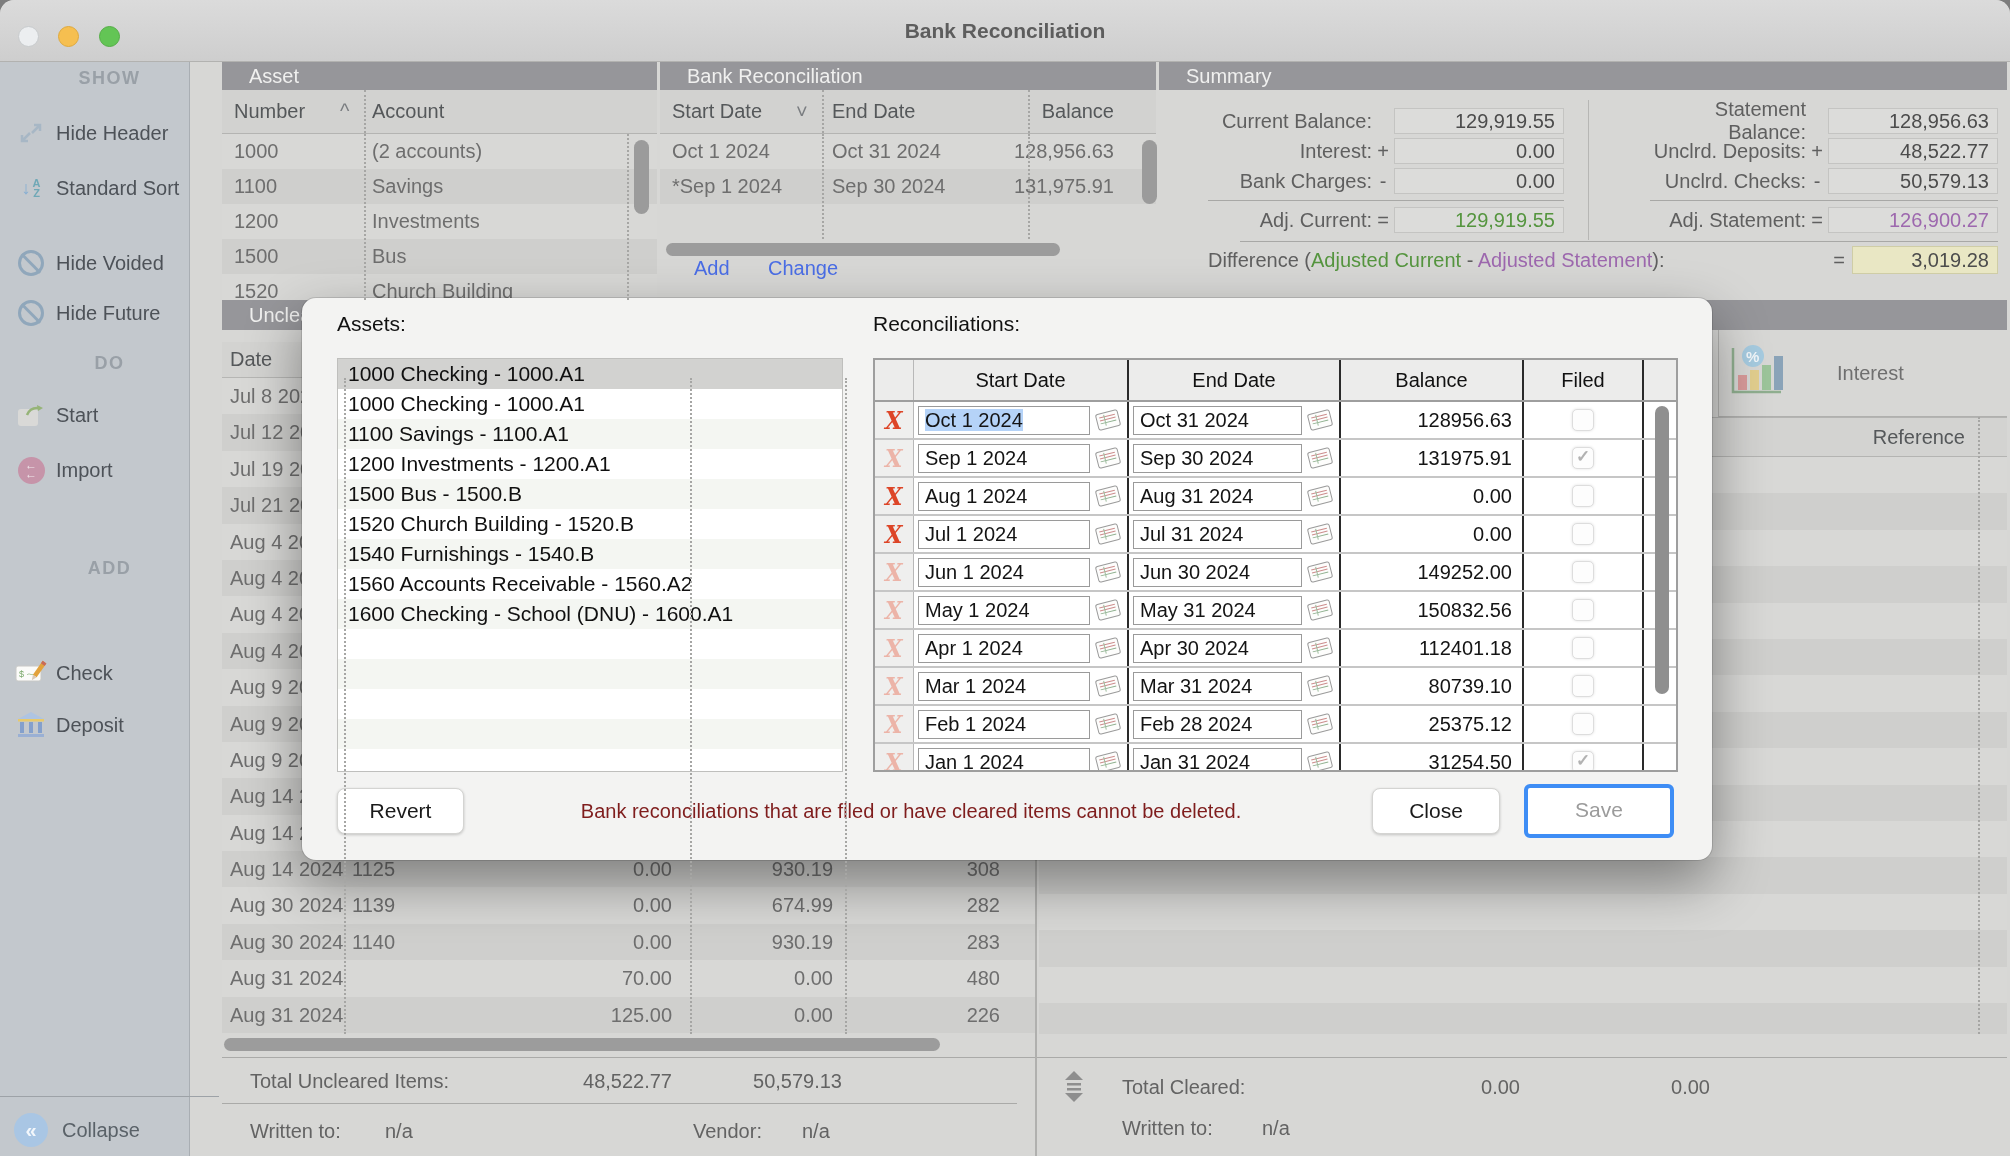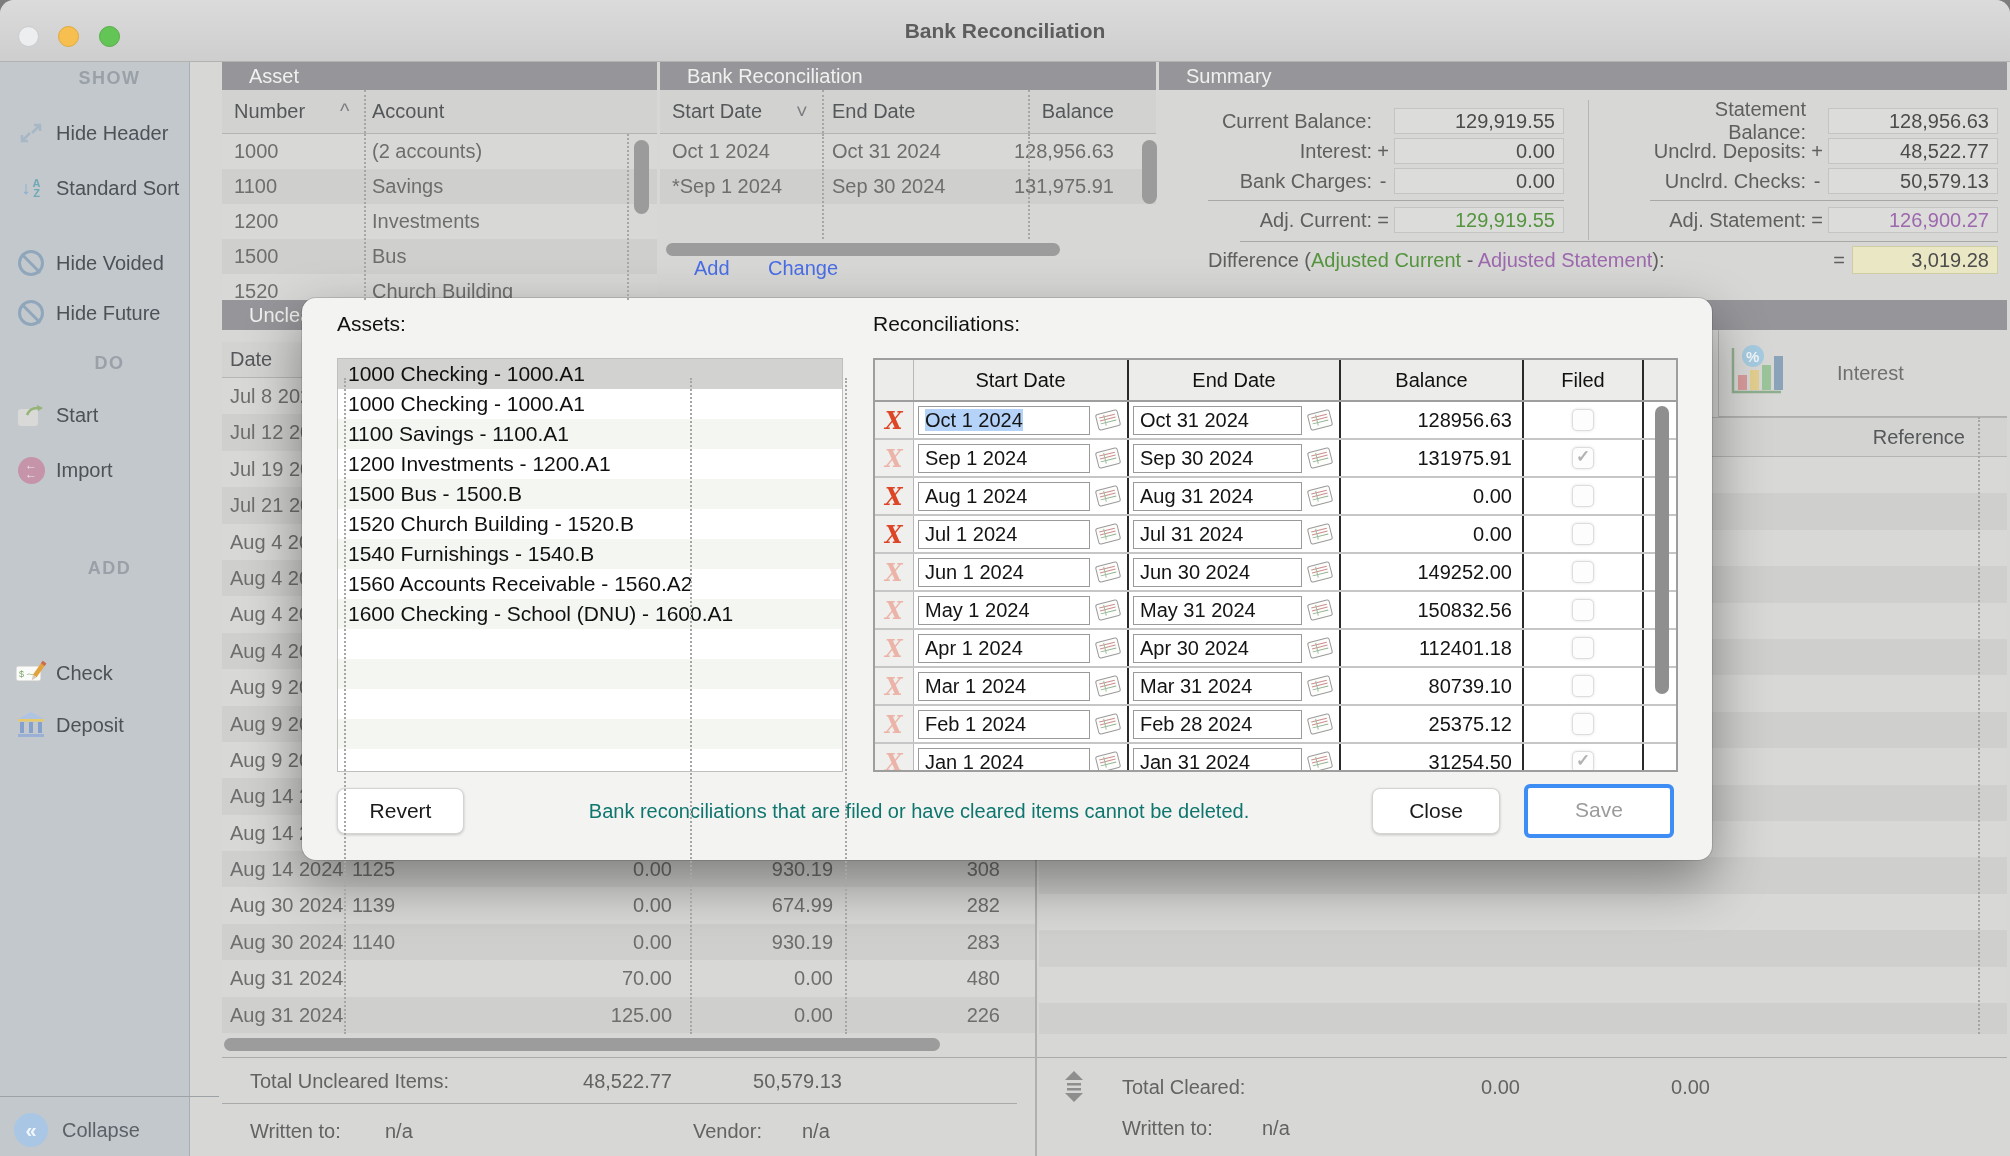--- a/index.html
+++ b/index.html
@@ -173,22 +173,22 @@
 .balcell{display:flex;align-items:center;justify-content:flex-end;padding-right:10px;font-size:20px}
 .filedcell{display:flex;align-items:center;justify-content:center}
 .cbx{width:22px;height:22px;border-radius:5px;background:#fdfdfd;border:1.5px solid #ddd;
   box-shadow:0 0 3px rgba(0,0,0,.12);position:relative;cursor:pointer}
 .cbx.checked:after{content:"\2713";position:absolute;left:3px;top:-2px;font-size:17px;font-weight:bold;color:#b2b2b2}
 #rthumb{position:absolute;right:7px;top:46px;width:14px;height:288px;border-radius:7px;background:#8f8f8f}
 .dbtn{position:absolute;height:46px;background:#fff;border:1px solid #d4d4d2;border-radius:8px;
   box-shadow:0 1px 3px rgba(0,0,0,.2);font-size:21px;color:#1a1a1a;text-align:center;line-height:44px;cursor:pointer}
 #btn-revert{left:35px;top:490px;width:127px}
 #btn-close{left:1070px;top:490px;width:128px}
-#dlg-msg{position:absolute;left:208px;top:490px;width:818px;height:46px;line-height:46px;text-align:center;
-  color:#0f766e;font-size:20px}
+#dlg-msg{position:absolute;left:200px;top:490px;width:818px;height:46px;line-height:46px;text-align:center;
+  color:#7f1d1d;font-size:20px}
 #btn-save{left:1222px;top:486px;width:150px;height:54px;position:absolute;background:#fff;border:4px solid #3e8df5;
   border-radius:6px;text-align:center;line-height:44px;font-size:21px;color:#9b9b9b;cursor:pointer}
 </style>
 </head>
 <body>
 
 <div id="screen">
 
   <div id="titlebar">
     <div class="light" id="light-close"></div>

